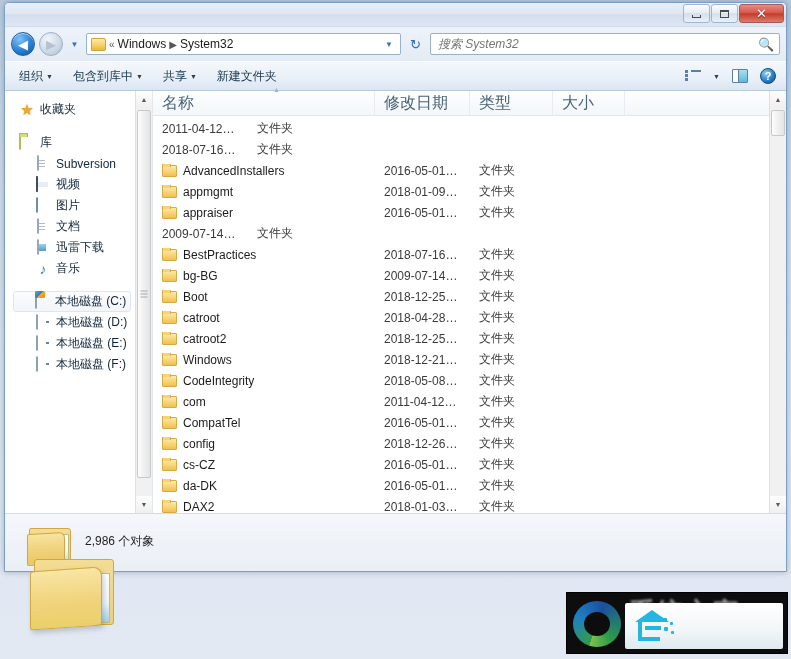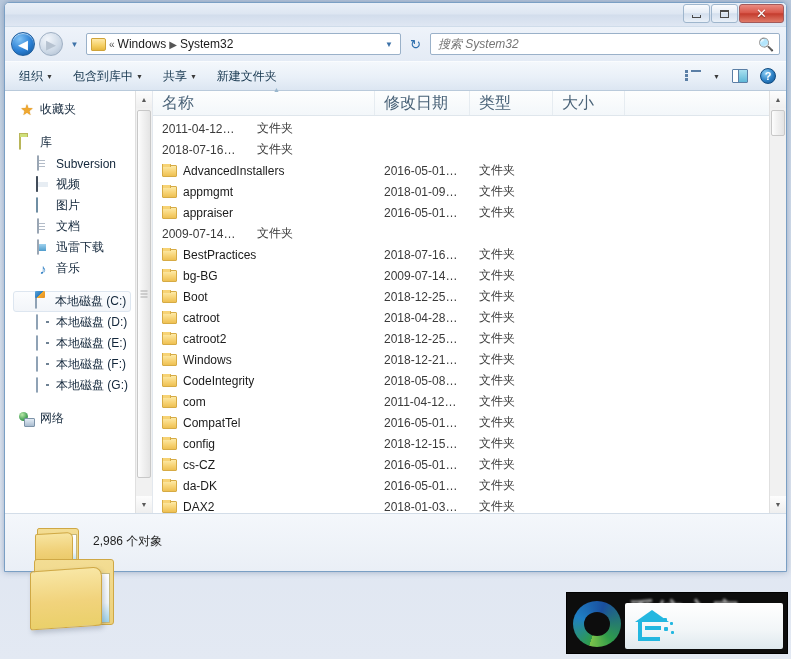--- a/index.html
+++ b/index.html
@@ -338,21 +338,21 @@
   .rowfolder::before {
     content:""; position:absolute; left:-1px; top:-3px; width:7px; height:3px;
     background:#f7d375; border:1px solid #d6ab45; border-bottom:none;
     border-radius:1px 2px 0 0;
   }
 
   
   .statusbar {
     flex: 0 0 58px; display: flex; align-items: center;
     background: linear-gradient(180deg,#f4f7fb 0%,#eaeff6 100%);
-    border-top: 1px solid #d3dde8; padding-left: 30px; gap: 12px;
+    border-top: 1px solid #d3dde8; padding-left: 22px; gap: 12px;
   }
   .st-folder {
     width: 46px; height: 42px; position: relative; flex: 0 0 46px;
     margin-top: 6px;
   }
   .st-folder .back {
     position: absolute; left: 2px; top: 3px; width: 42px; height: 36px;
     background: linear-gradient(180deg,#f3dd94 0%,#ecd07a 100%);
     border: 1px solid #cfa845; border-radius: 2px 3px 2px 2px;
   }
@@ -597,31 +597,23 @@
           <span>本地磁盘 (D:)</span>
         </div>
         <div class="sb-row child">
           <span class="ic"><span class="ic-drive"></span></span>
           <span>本地磁盘 (E:)</span>
         </div>
         <div class="sb-row child">
           <span class="ic"><span class="ic-drive"></span></span>
           <span>本地磁盘 (F:)</span>
         </div>
-        <div class="sb-row child">
-          <span class="ic"><span class="ic-drive"></span></span>
-          <span>本地磁盘 (G:)</span>
-        </div>
 
         <div class="sb-gap"></div>
 
-        <div class="sb-row">
-          <span class="ic"><span class="ic-net"></span></span>
-          <span>网络</span>
-        </div>
       </div>
 
       <div class="vscroll">
         <div class="sc-arrow">▲</div>
         <div class="sc-track">
           <div class="sc-thumb" style="top:2px;height:368px;">
             <span class="sc-grip">
                 <i></i>
                 <i></i>
                 <i></i>
@@ -766,21 +758,21 @@
                 </div>
                 <div class="cell c-date">2016-05-01…</div>
                 <div class="cell c-type">文件夹</div>
                 <div class="cell c-size"></div>
               </div>
               <div class="row">
                 <div class="cell c-name">
                   <span class="rowfolder"></span>
                   <span>config</span>
                 </div>
-                <div class="cell c-date">2018-12-15…</div>
+                <div class="cell c-date">2018-12-26…</div>
                 <div class="cell c-type">文件夹</div>
                 <div class="cell c-size"></div>
               </div>
               <div class="row">
                 <div class="cell c-name">
                   <span class="rowfolder"></span>
                   <span>cs-CZ</span>
                 </div>
                 <div class="cell c-date">2016-05-01…</div>
                 <div class="cell c-type">文件夹</div>

